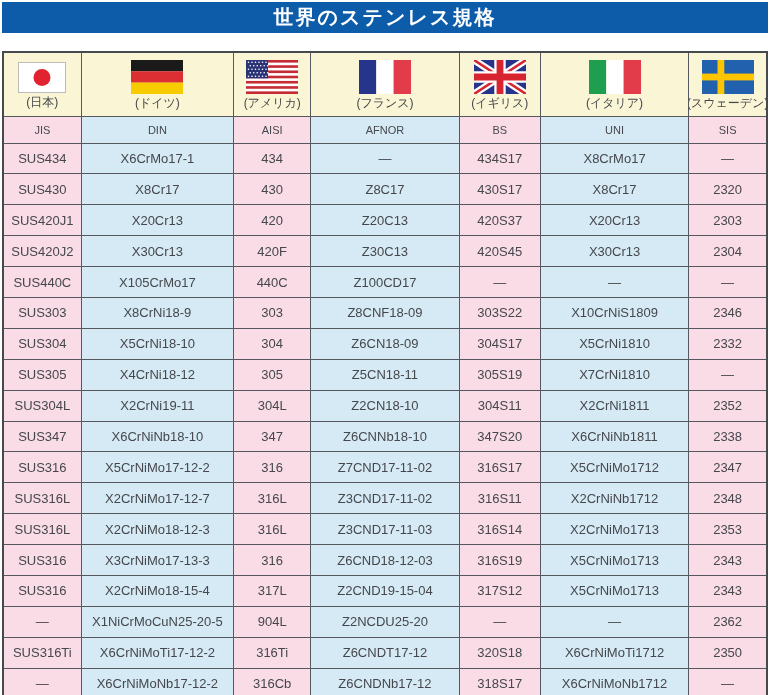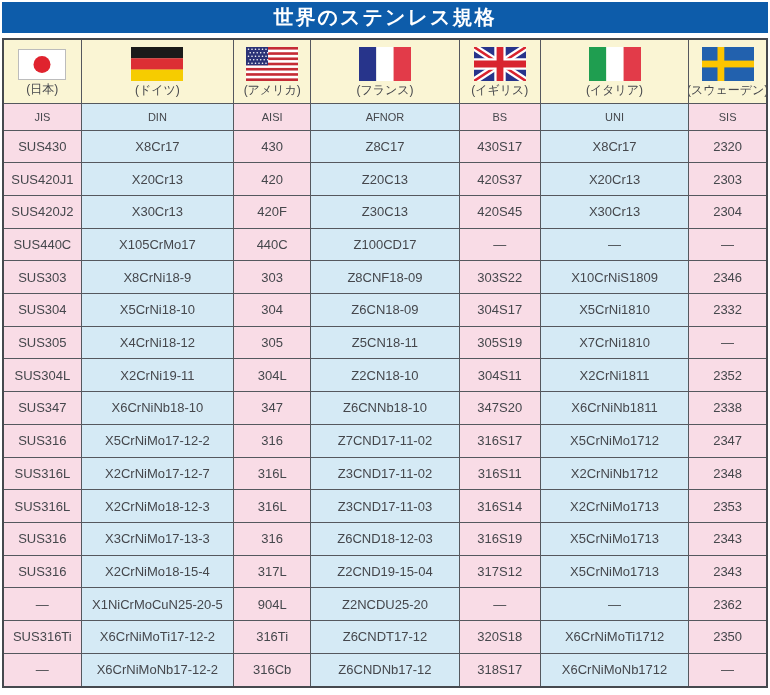--- a/index.html
+++ b/index.html
@@ -12,21 +12,21 @@
     --text:#45474c;
   }
   *{box-sizing:border-box;margin:0;padding:0;}
   html,body{width:770px;background:#ffffff;}
   body{
     font-family:"Liberation Sans","DejaVu Sans",sans-serif;
     color:var(--text);
     width:770px;height:695px;overflow:hidden;
   }
   .banner{
-    margin:2px 2px 5px 2px;
+    margin:2px 2px 18px 2px;
     height:31px;
     background:var(--banner-blue);
     color:#ffffff;
     display:flex;align-items:center;justify-content:center;
     font-size:20px;font-weight:bold;letter-spacing:2px;
   }
   table.std-table{
     width:766px;height:650px;
     margin:2px 2px;
     border-collapse:collapse;
@@ -185,20 +185,29 @@
           <td class="blu">DIN</td>
           <td class="pink">AISI</td>
           <td class="blu">AFNOR</td>
           <td class="pink">BS</td>
           <td class="blu">UNI</td>
           <td class="pink">SIS</td>
         </tr>
     </thead>
     <tbody id="table-body">
         <tr>
+          <td class="pink">SUS434</td>
+          <td class="blu">X6CrMo17-1</td>
+          <td class="pink">434</td>
+          <td class="blu">—</td>
+          <td class="pink">434S17</td>
+          <td class="blu">X8CrMo17</td>
+          <td class="pink">—</td>
+        </tr>
+        <tr>
           <td class="pink">SUS430</td>
           <td class="blu">X8Cr17</td>
           <td class="pink">430</td>
           <td class="blu">Z8C17</td>
           <td class="pink">430S17</td>
           <td class="blu">X8Cr17</td>
           <td class="pink">2320</td>
         </tr>
         <tr>
           <td class="pink">SUS420J1</td>

